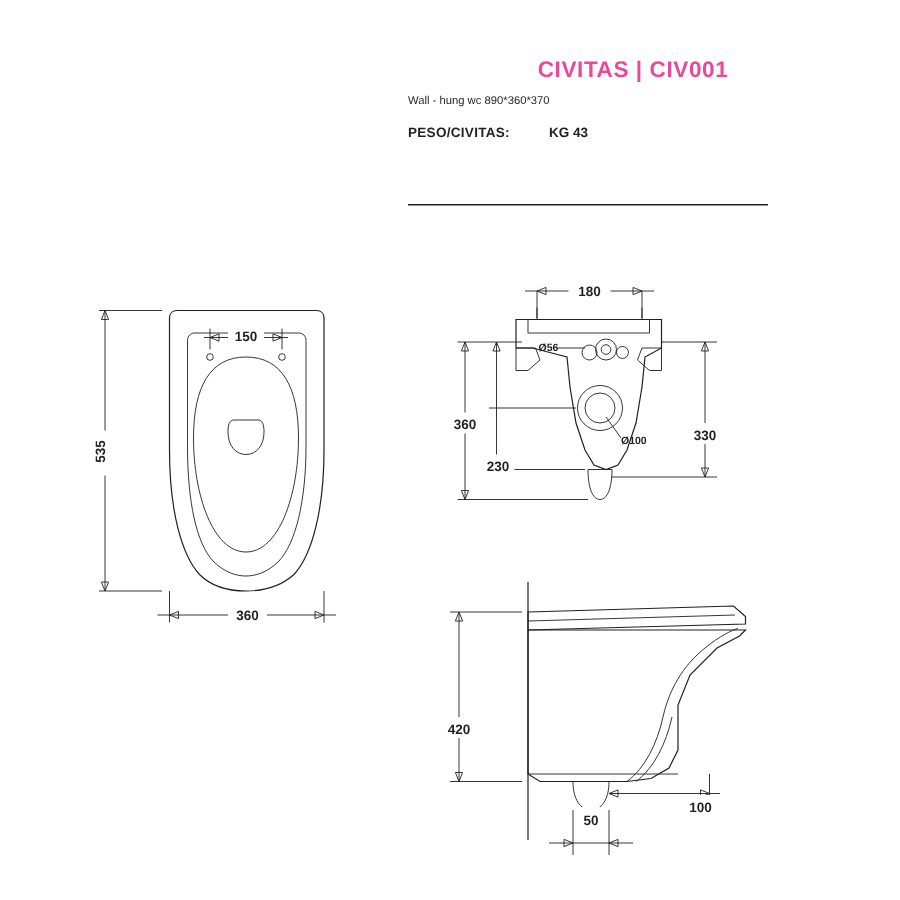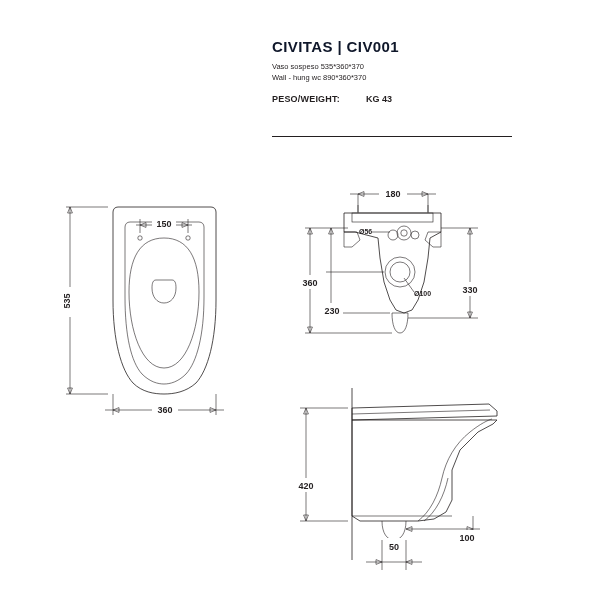--- a/index.html
+++ b/index.html
@@ -25,23 +25,24 @@
   .header {
     position: absolute;
     left: 272px;
     top: 38px;
     width: 300px;
   }
   .title {
     font-size: 15px;
     font-weight: bold;
     letter-spacing: 0.4px;
-    color: #0f172a;
+    color: #ec4899;
     margin: 0 0 7px 0;
     white-space: nowrap;
+    text-align: center;
   }
   .subline {
     font-size: 7.5px;
     color: #231f20;
     line-height: 1.45;
     white-space: nowrap;
   }
   .weight-row {
     margin-top: 10px;
     font-size: 9px;
@@ -85,24 +86,23 @@
   }
   .fillwhite { fill: #ffffff; }
 </style>
 </head>
 <body>
 
 <div class="page">
 
   <div class="header">
     <div class="title">CIVITAS | CIV001</div>
-    <div class="subline">Vaso sospeso 535*360*370</div>
     <div class="subline">Wall - hung wc 890*360*370</div>
     <div class="weight-row">
-      <span class="w-label">PESO/WEIGHT:</span><span class="w-value">KG 43</span>
+      <span class="w-label">PESO/CIVITAS:</span><span class="w-value">KG 43</span>
     </div>
   </div>
   <div class="hdr-rule"></div>
 
   <svg class="draw" viewBox="0 0 600 600">
 
     <g>
 
       <path class="ln" d="M113,212
         C113,209 115,207 118,207

